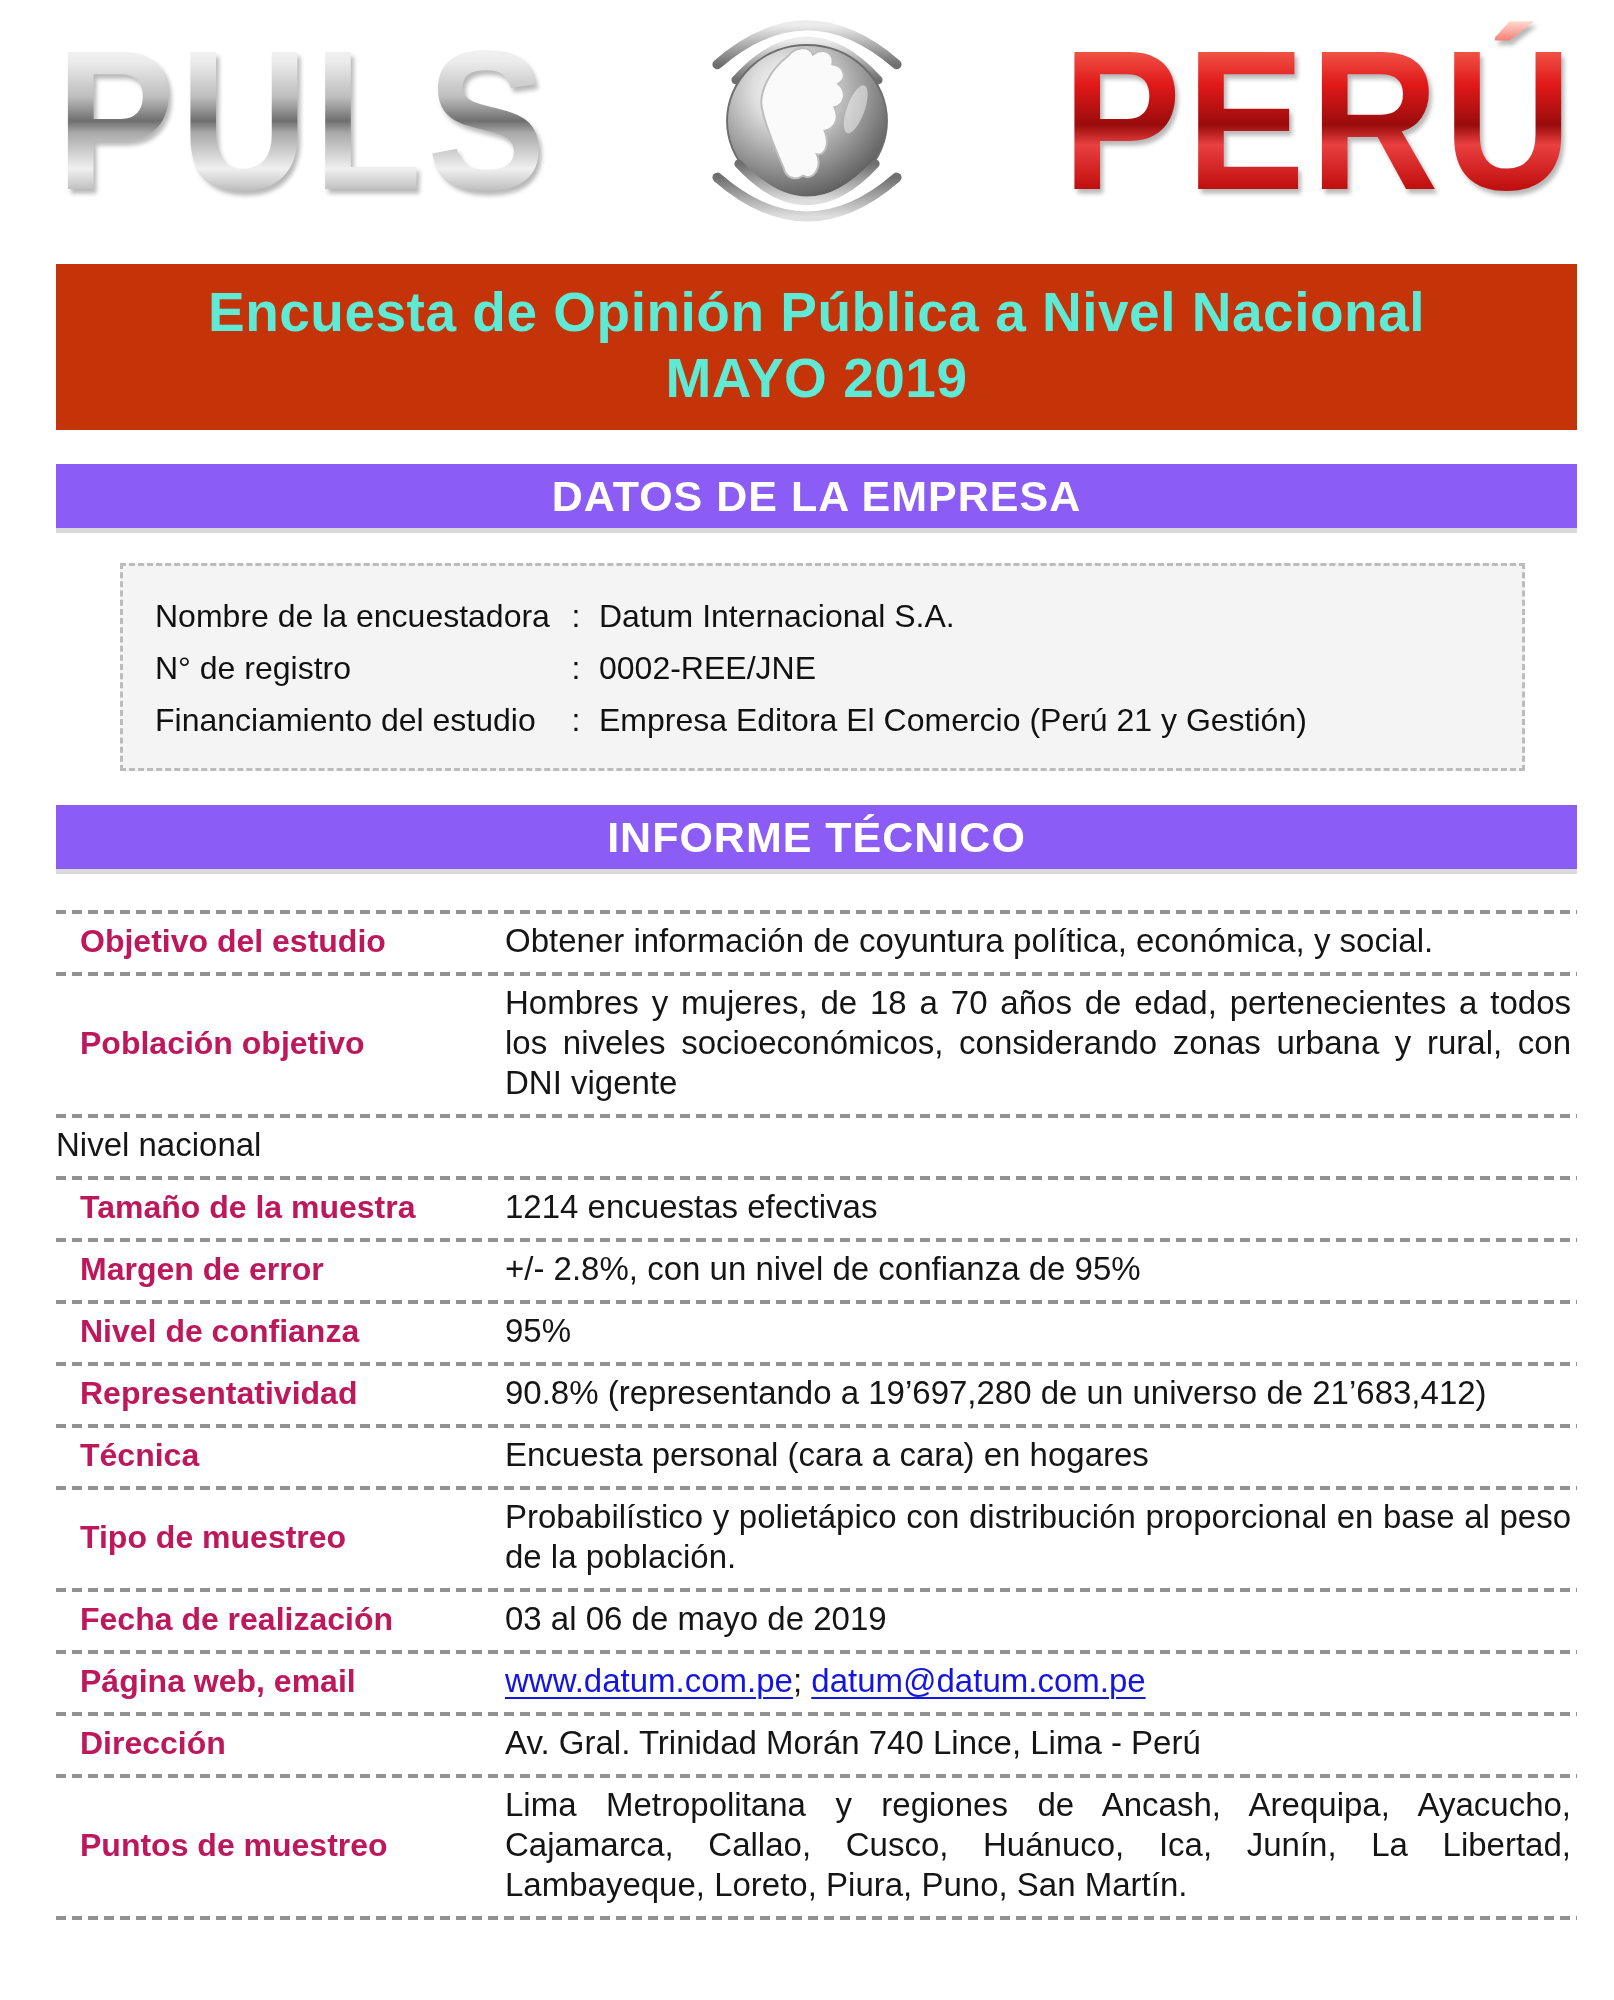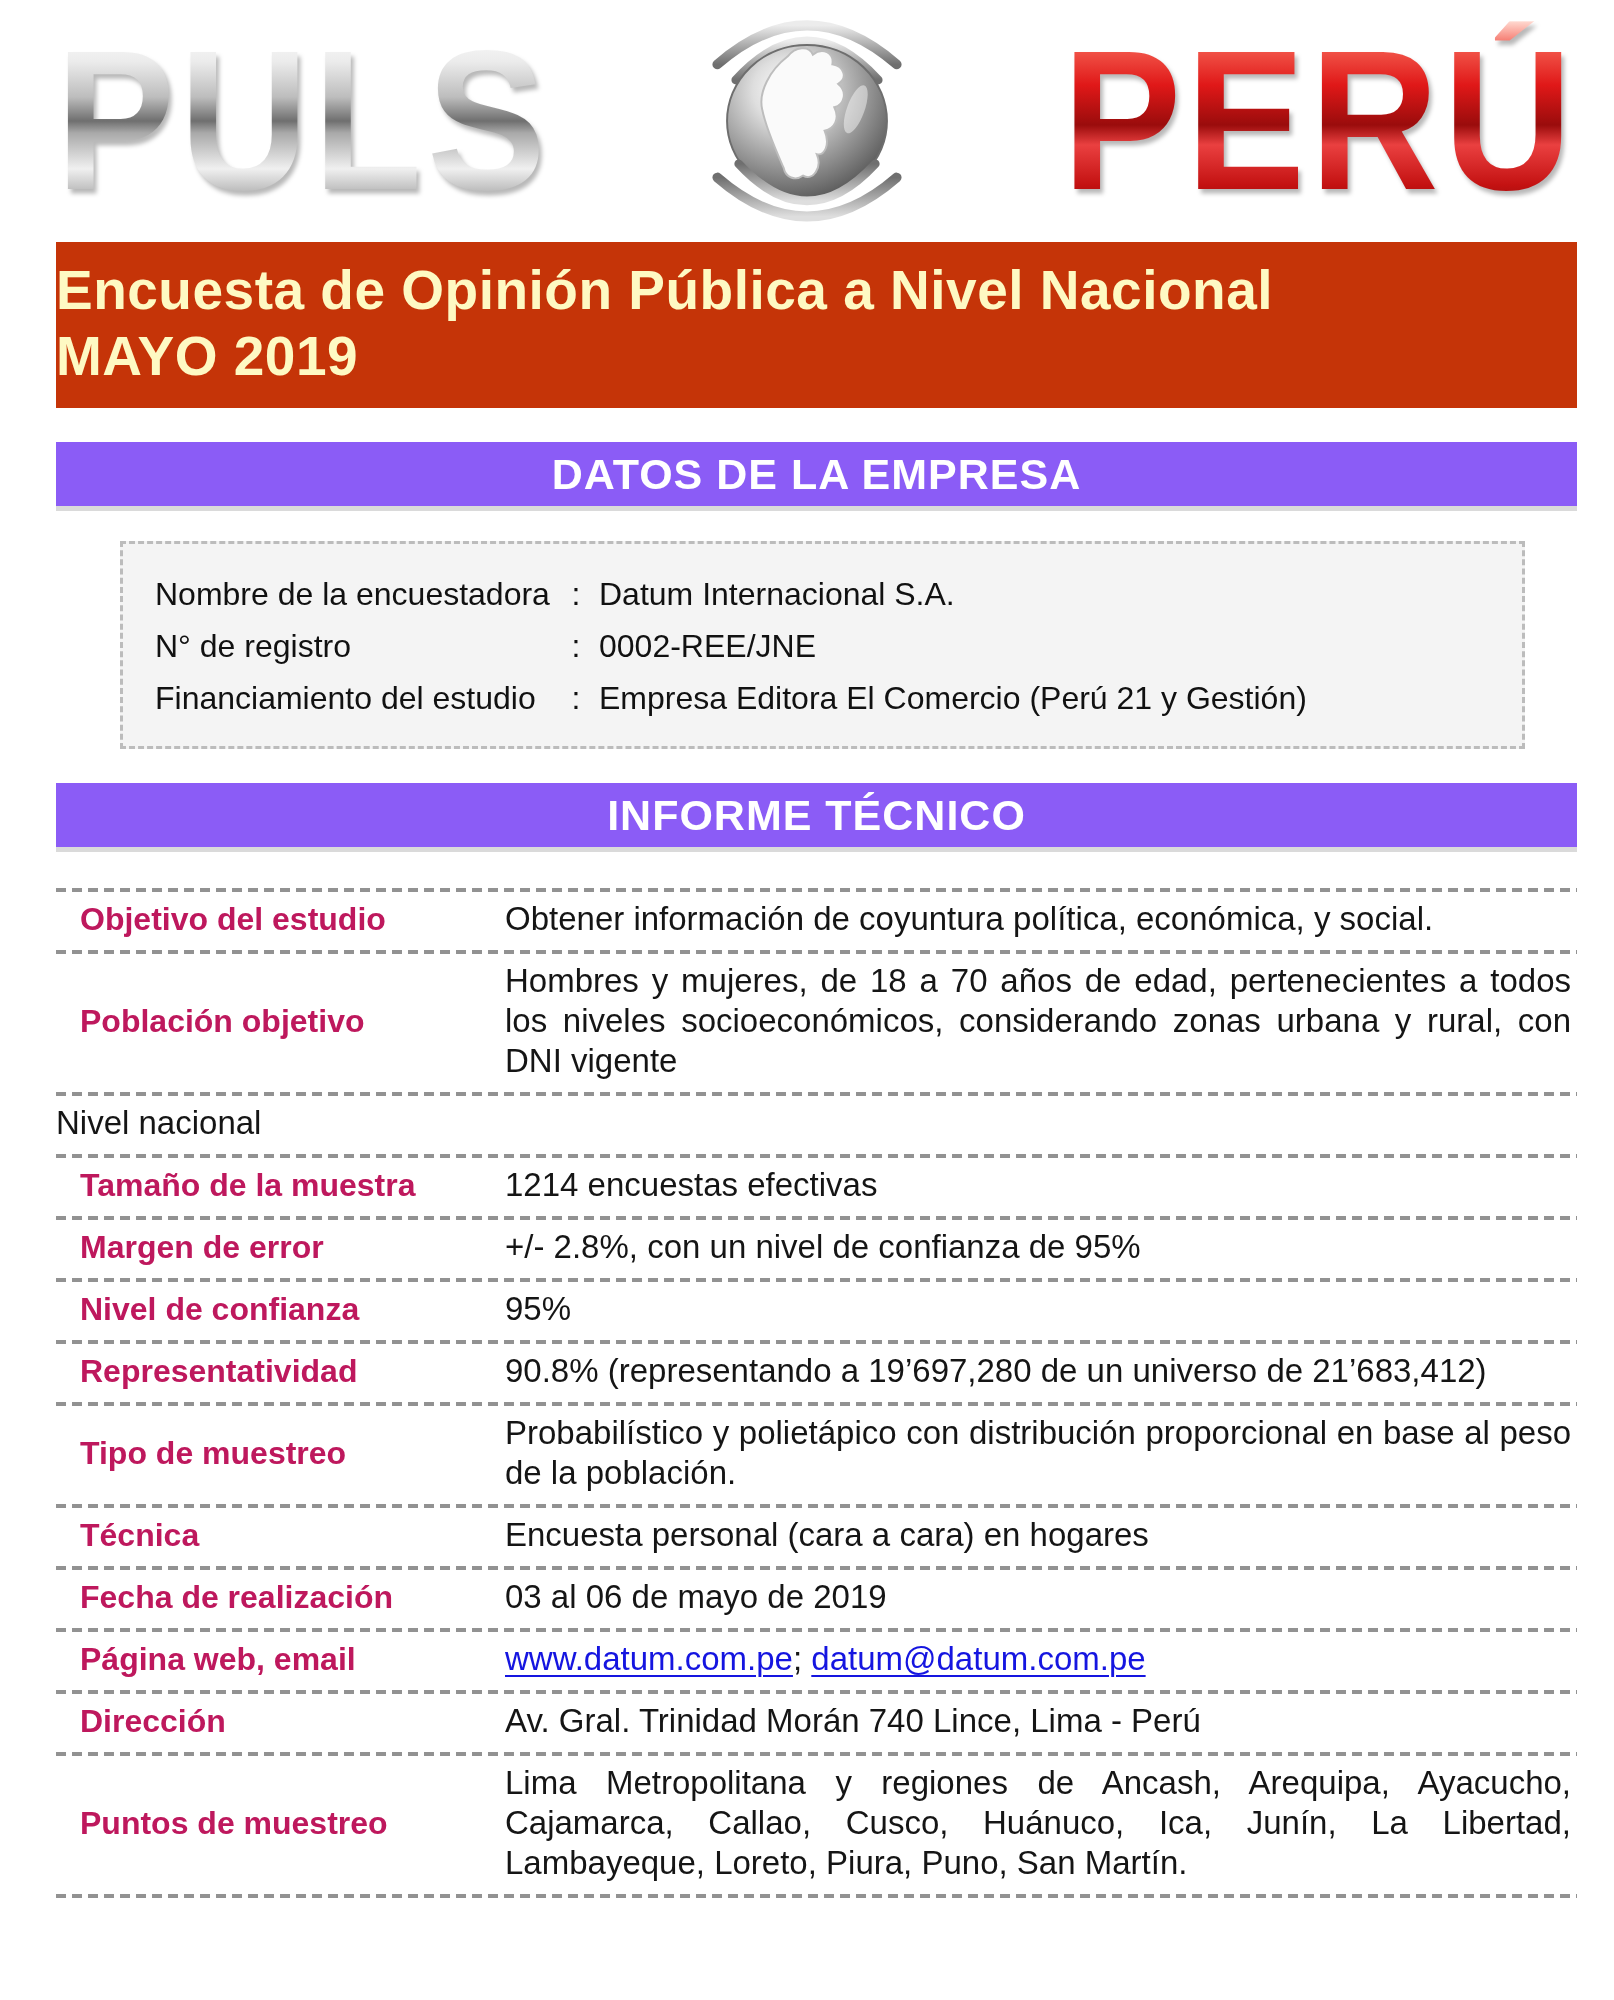--- a/index.html
+++ b/index.html
@@ -17,22 +17,22 @@
     transform:scaleY(1.12);
     background-clip:text; -webkit-background-clip:text; color:transparent;
     filter:drop-shadow(3px 4px 2px rgba(0,0,0,0.28));
   }
   .logo-silver { background-image:linear-gradient(180deg,#fdfdfd 2%,#ececec 20%,#bdbdbd 38%,#6f6f6f 50%,#a9a9a9 56%,#f0f0f0 74%,#8a8a8a 96%); }
   .logo-red    { background-image:linear-gradient(180deg,#ffd9d0 0%,#f2564a 14%,#e01818 32%,#9a0c0c 52%,#ea4040 62%,#c41212 82%,#7e0606 100%); }
   .globe-wrap { margin:0 8px; flex:0 0 auto; }
 
   
   .title-banner {
-    background:#c53408; color:#fef9c3; text-align:left;
-    margin-top:6px; padding:15px 0 19px;
+    background:#c53408; color:#5eead4; text-align:center;
+    margin-top:28px; padding:15px 0 19px;
   }
   .title-line { font-size:55px; font-weight:bold; line-height:66px; letter-spacing:0.5px; }
 
   
   .section-banner {
     background:#8b5cf6; color:#ffffff; text-align:center;
     font-size:43px; font-weight:bold; letter-spacing:1px;
     height:64px; line-height:64px;
     border-bottom:5px solid #dadada;
     margin-top:34px;
@@ -167,27 +167,27 @@
       <div class="t-label">Nivel de confianza</div>
       <div class="t-value">95%</div>
     </div>
 
     <div class="t-row">
       <div class="t-label">Representatividad</div>
       <div class="t-value">90.8% (representando a 19’697,280 de un universo de 21’683,412)</div>
     </div>
 
     <div class="t-row">
+      <div class="t-label">Técnica</div>
+      <div class="t-value">Encuesta personal (cara a cara) en hogares</div>
+    </div>
+
+    <div class="t-row">
       <div class="t-label">Tipo de muestreo</div>
       <div class="t-value justify">Probabilístico y polietápico con distribución proporcional en base al peso de la población.</div>
-    </div>
-
-    <div class="t-row">
-      <div class="t-label">Técnica</div>
-      <div class="t-value">Encuesta personal (cara a cara) en hogares</div>
     </div>
 
     <div class="t-row">
       <div class="t-label">Fecha de realización</div>
       <div class="t-value">03 al 06 de mayo de 2019</div>
     </div>
 
     <div class="t-row">
       <div class="t-label">Página web, email</div>
       <div class="t-value">

